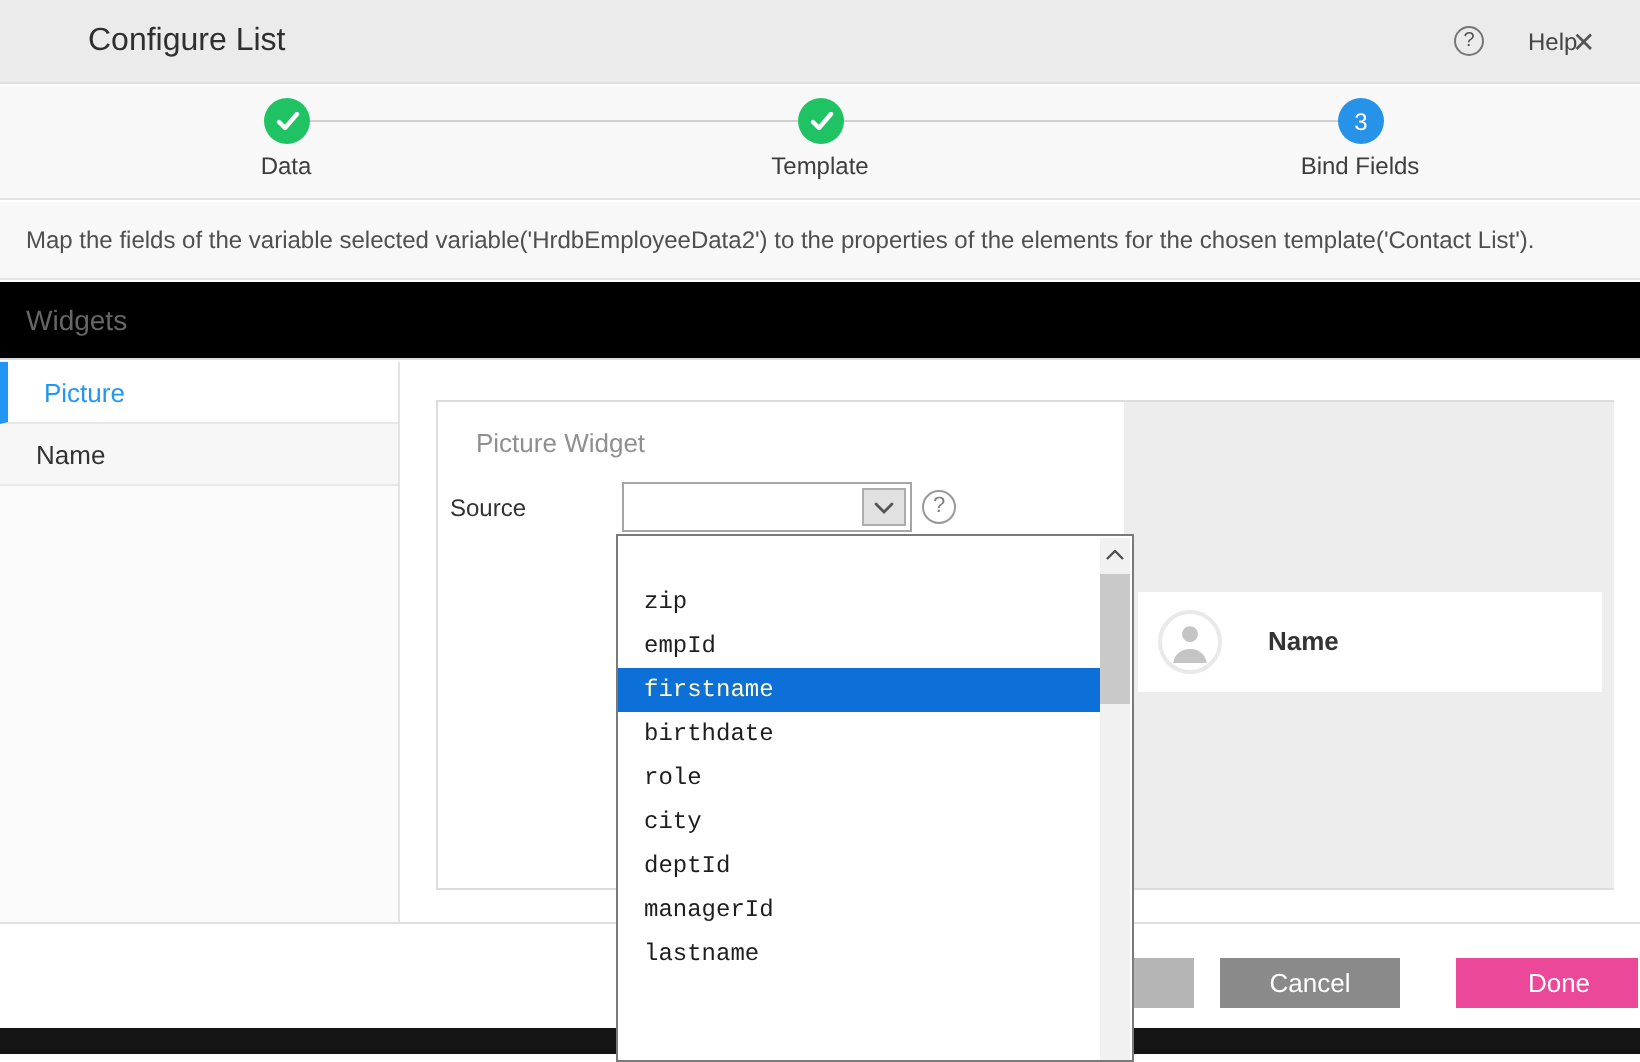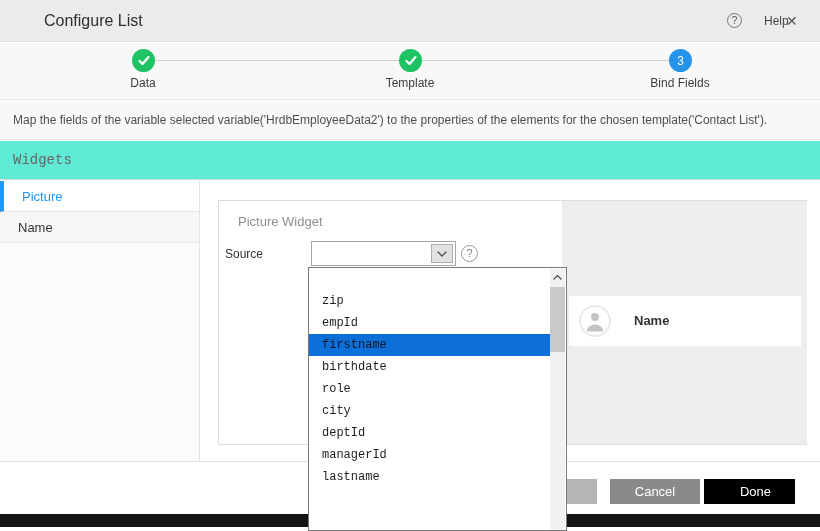--- a/index.html
+++ b/index.html
@@ -50,21 +50,21 @@
   }
 
   
   .desc-bar {
     left: 0; top: 101px; width: 820px; height: 39px;
     background: #f8f8f8; border-bottom: 1px solid #e5e5e5;
   }
   .desc-text { position: absolute; left: 13px; top: 0; line-height: 38px; font-size: 12px; color: #4f4f4f; white-space: nowrap; }
   .widgets-bar {
     left: 0; top: 141px; width: 820px; height: 39px;
-    background: #5eead4; border-bottom: 1px solid #dcdcdc; font-family: Liberation Mono, monospace;
+    background: #000000; border-bottom: 1px solid #dcdcdc;
   }
   .widgets-heading { position: absolute; left: 13px; top: 0; line-height: 38px; font-size: 14px; color: #666; }
 
   
   .sidebar {
     left: 0; top: 181px; width: 200px; height: 280px;
     background: #fbfbfb; border-right: 1px solid #e3e3e3;
   }
   .side-item {
     position: relative; width: 100%; height: 31px;
@@ -117,33 +117,33 @@
     left: 0; top: 461px; width: 820px; height: 53px;
     background: #fff; border-top: 1px solid #e0e0e0;
   }
   .btn {
     position: absolute; top: 17px; height: 25px; border: none;
     font-family: "Liberation Sans", sans-serif; font-size: 13px; color: #fff;
     cursor: pointer;
   }
   .btn-hidden { left: 545px; width: 52px; background: #b5b5b5; }
   .btn-cancel { left: 610px; width: 90px; background: #8a8a8a; }
-  .btn-done   { left: 704px; width: 91px; background: #000000; padding-left: 12px; }
+  .btn-done   { left: 728px; width: 91px; background: #ec4899; padding-left: 12px; }
 
   .page-bar { left: 0; top: 514px; width: 820px; height: 13px; background: #141414; }
 
   
   .dropdown {
     left: 308px; top: 267px; width: 259px; height: 264px;
     background: #fff; border: 1px solid #7a7a7a; z-index: 30;
     font-family: Liberation Mono, monospace; font-size: 12px; color: #1e1e1e;
   }
   .dd-items { position: absolute; left: 0; top: 0; right: 16px; }
   .dd-option { height: 22px; line-height: 22px; padding-left: 13px; white-space: nowrap; overflow: hidden; cursor: pointer; }
-  .dd-option.highlight { background: #0d6fd8; color: #0f172a; }
+  .dd-option.highlight { background: #0d6fd8; color: #fef9c3; }
   .dd-scrollbar {
     position: absolute; top: 1px; right: 1px; bottom: 0; width: 15px;
     background: #f1f1f1;
   }
   .dd-up {
     position: absolute; top: 0; left: 0; width: 15px; height: 16px;
     display: flex; align-items: center; justify-content: center; cursor: pointer;
   }
   .dd-thumb { position: absolute; top: 18px; left: 0; width: 15px; height: 65px; background: #c9c9c9; cursor: pointer; }
 </style>

